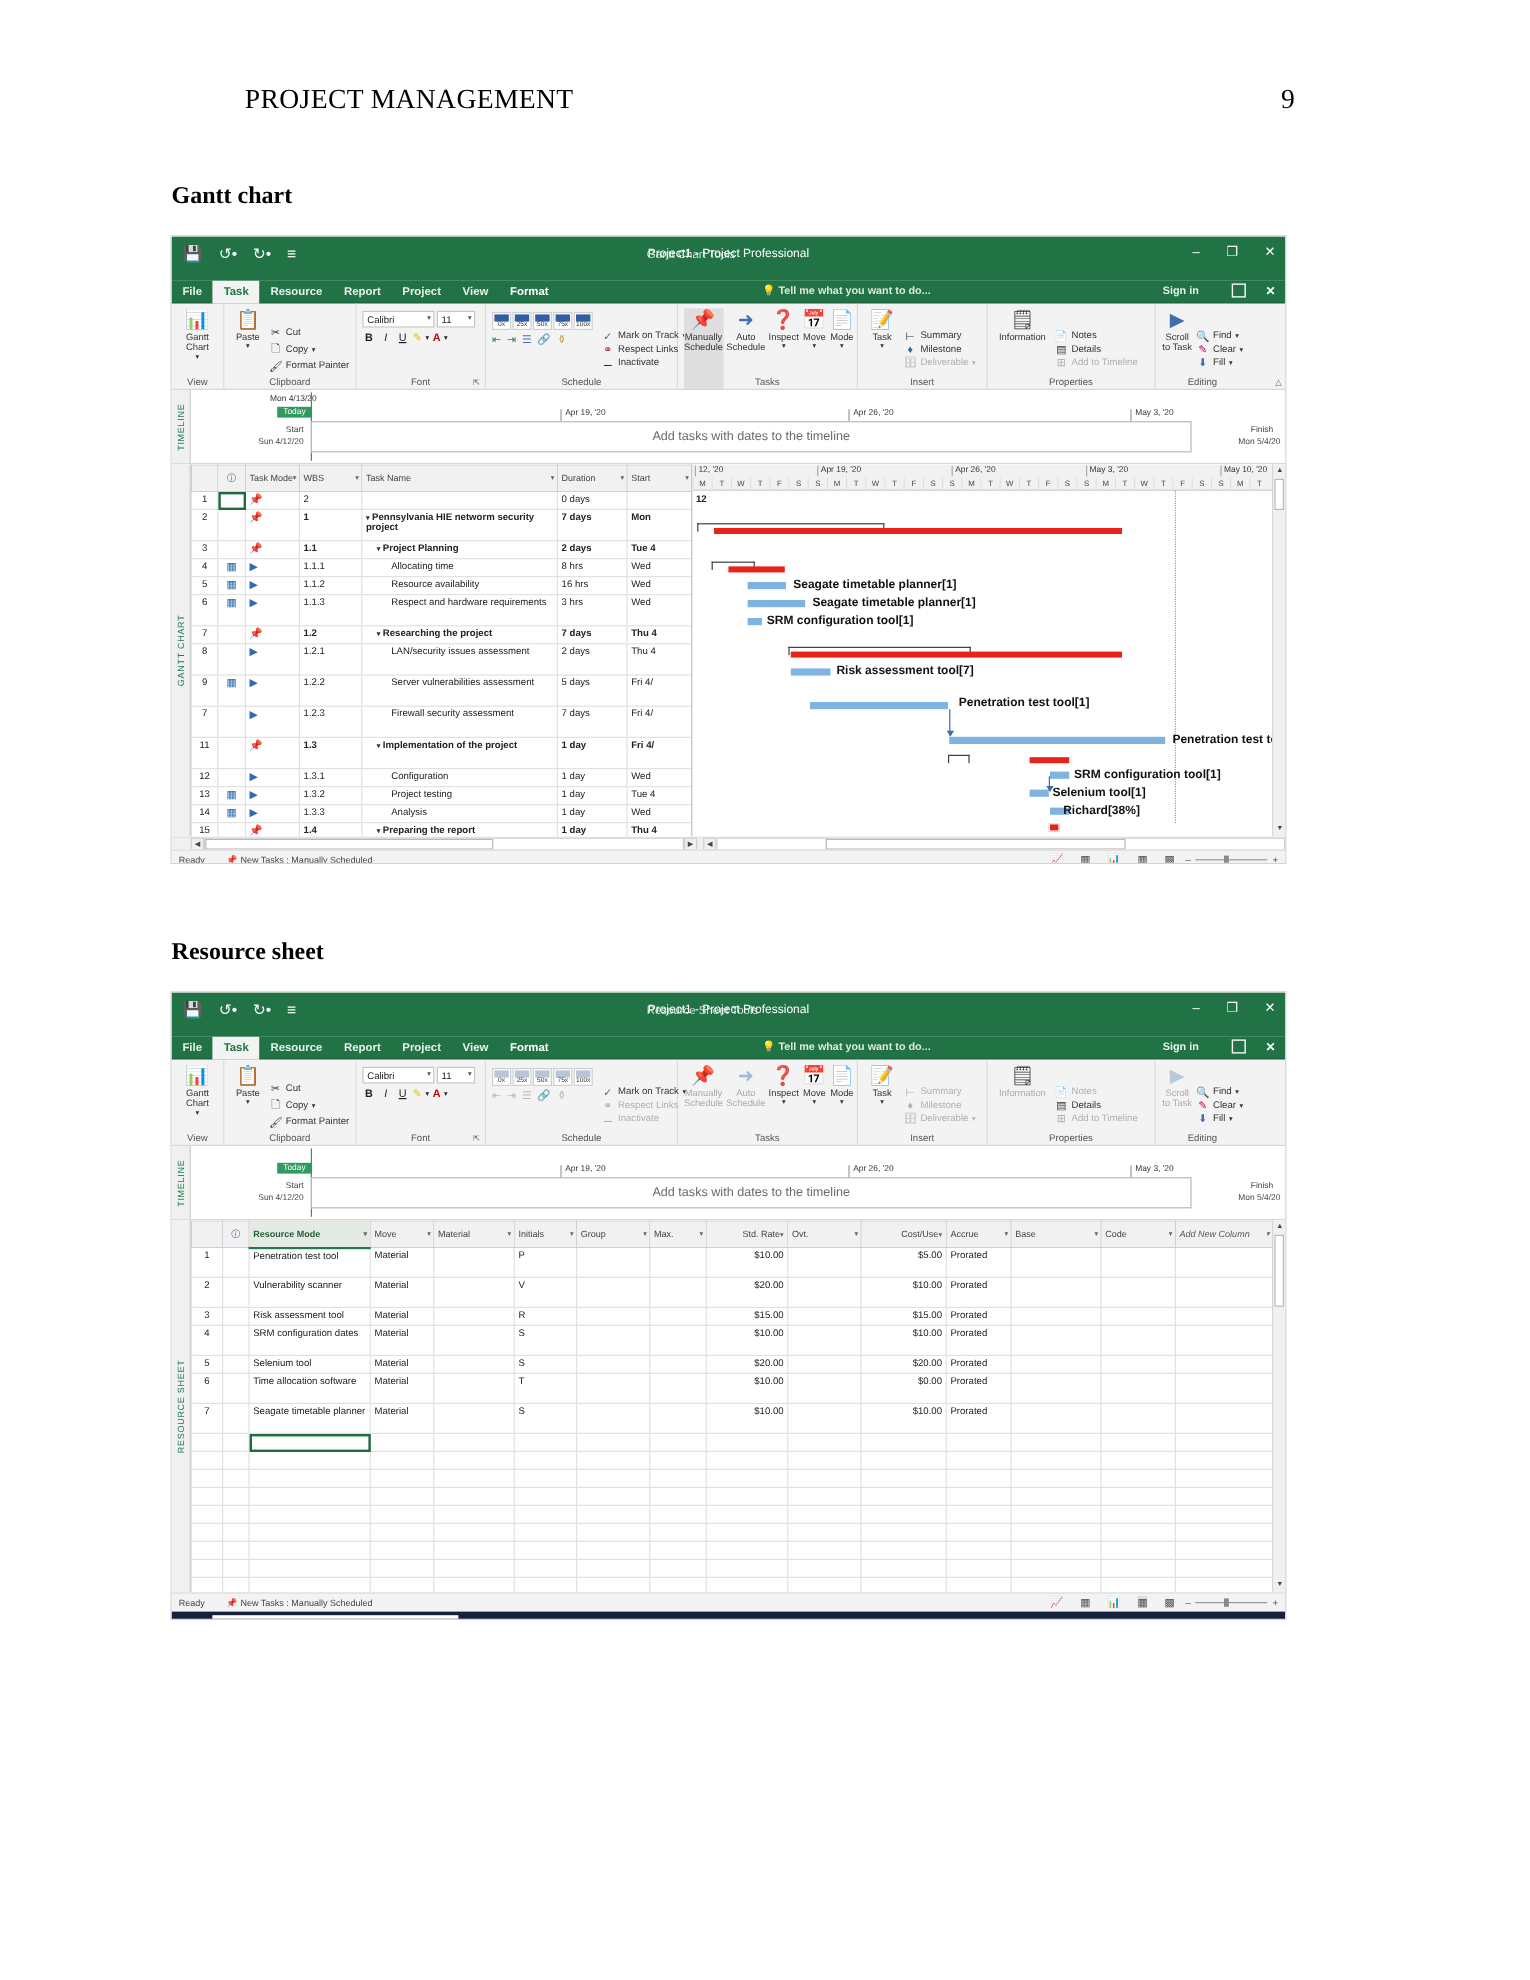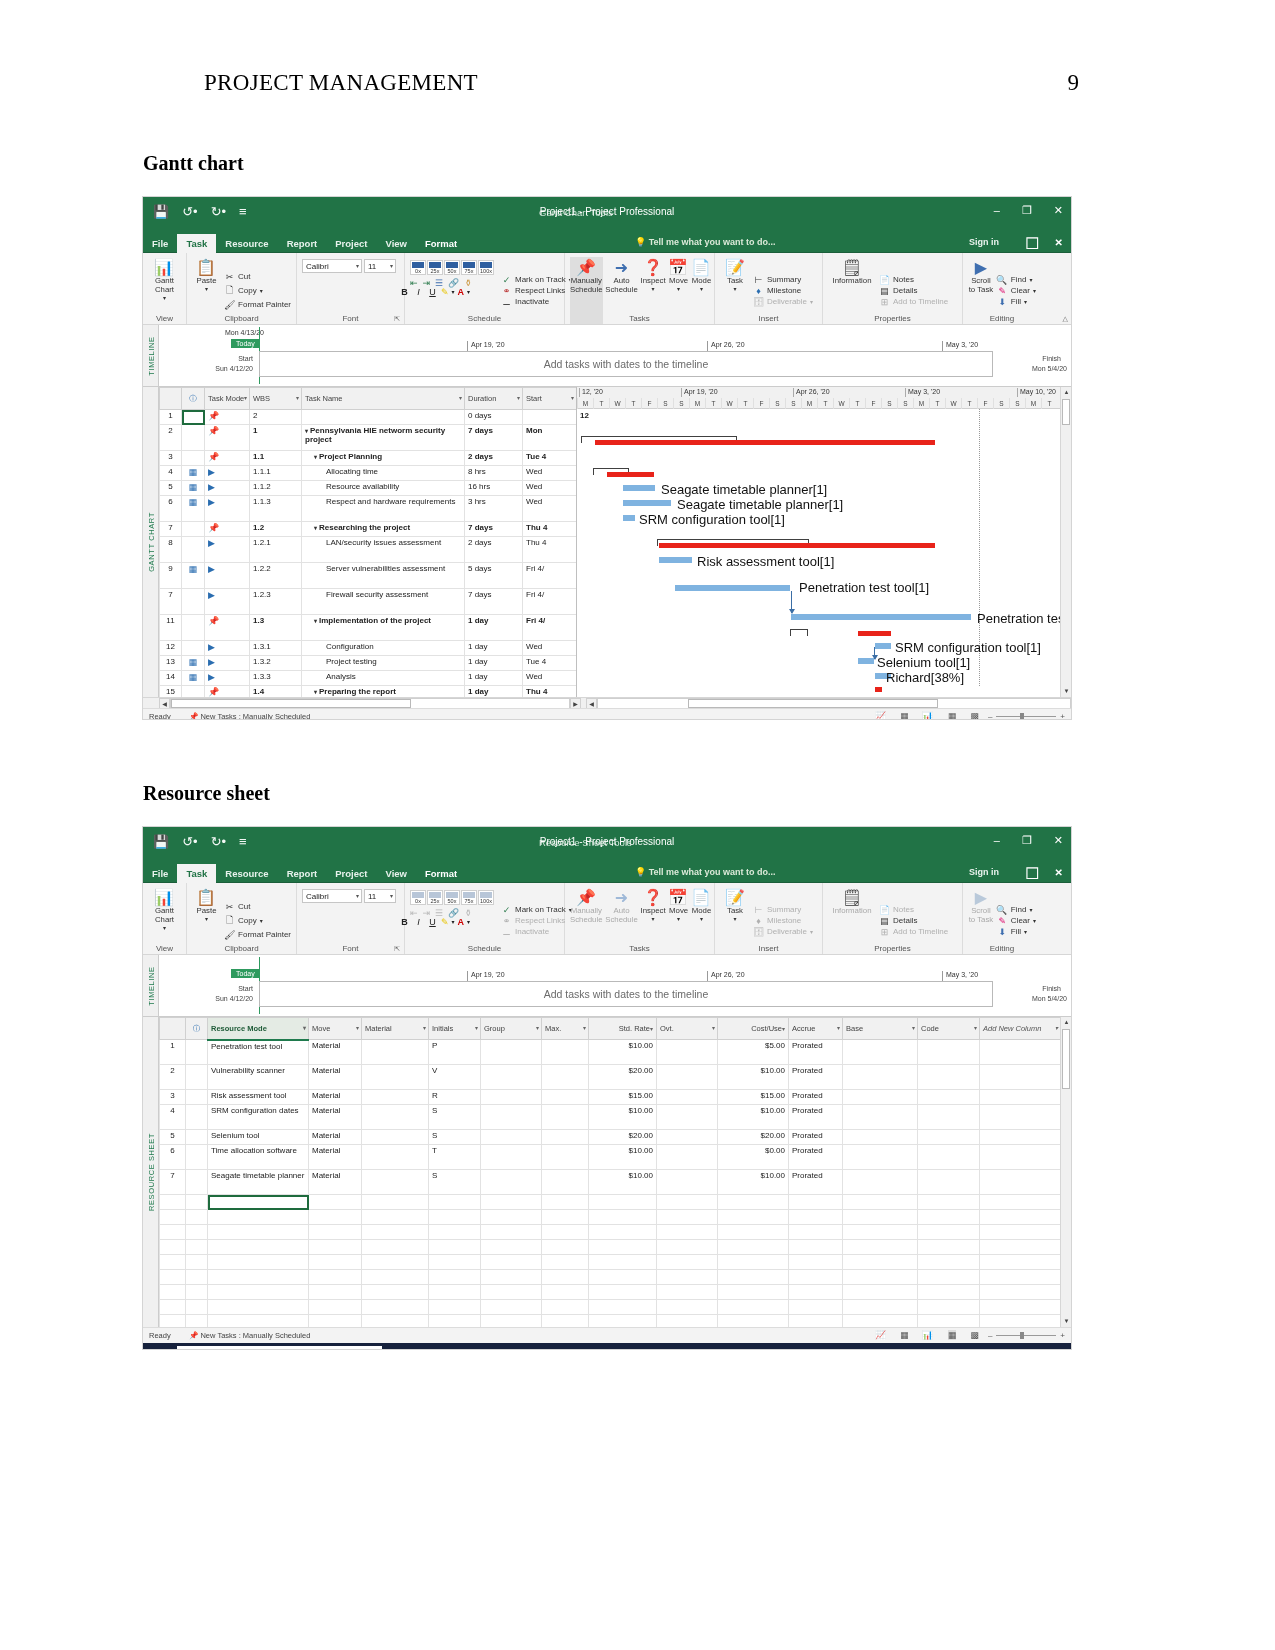--- a/index.html
+++ b/index.html
@@ -95,21 +95,21 @@
   .bigbtn {
     width:38px; display:flex; flex-direction:column; align-items:center;
     font-size:7.8px; color:#333; line-height:1.15; text-align:center; padding-top:2px;
   }
   .bigbtn .gl { font-size:16px; line-height:17px; margin-bottom:1px; }
   .smallrows { display:flex; flex-direction:column; justify-content:center; gap:1px; }
   .srow { display:flex; align-items:center; gap:3px; font-size:8px; color:#333; white-space:nowrap; }
   .srow .gl { font-size:9px; width:11px; text-align:center; }
   .srow.dim { color:#b0b0b0; }
 
-  .fontbox { display:flex; flex-direction:row; gap:3px; padding-top:4px; }
+  .fontbox { display:flex; flex-direction:column; gap:3px; padding-top:4px; }
   .fontrow1 { display:flex; gap:2px; }
   .fname {
     width:60px; height:14px; border:1px solid #c6c6c6; background:#fff;
     font-size:8px; padding:0 3px; line-height:13px; color:#222; position:relative;
   }
   .fname:after, .fsize:after {
     content:"▾"; position:absolute; right:2px; top:0; font-size:6px; color:#555;
   }
   .fsize {
     width:32px; height:14px; border:1px solid #c6c6c6; background:#fff;
@@ -191,21 +191,21 @@
   
   .timehdr { position:relative; height:22px; border-bottom:1px solid #d0d0d0; background:#f1f1f1; }
   .timehdr .wk { position:absolute; top:1px; font-size:7px; color:#333; border-left:1px solid #aaa; padding-left:2px; height:9px;}
   .dayrow { position:absolute; left:0; right:0; top:11px; height:11px; display:flex; }
   .dayrow div { flex:0 0 16px; font-size:6.5px; color:#444; text-align:center; border-left:1px solid #e0e0e0; line-height:11px; }
   .chartbody { position:relative; }
   .bar { position:absolute; height:6px; border-radius:0; }
   .bar.blue { background:#7fb3e0; }
   .bar.red { background:#e8231a; height:5px; }
   .summarybar { position:absolute; height:7px; border:1.5px solid #404040; border-bottom:none; background:transparent; }
-  .blabel { position:absolute; font-size:13px; font-weight:normal; color:#111; white-space:nowrap;text-align:center; }
+  .blabel { position:absolute; font-size:10px; font-weight:bold; color:#111; white-space:nowrap;text-align:center; }
   .milestone { position:absolute; width:9px; height:7px; background:#e8231a; border:1px solid #fff; }
   .todayline { position:absolute; top:0; bottom:0; border-left:1px dotted #999; }
   .linkarrow { position:absolute; border-left:1px solid #3b6ea5; }
   .linkarrow:after {
     content:""; position:absolute; left:-3px; bottom:-1px;
     border-left:3px solid transparent; border-right:3px solid transparent;
     border-top:5px solid #3b6ea5;
   }
   .rowheader12 { position:absolute; left:3px; top:2px; font-size:8px; font-weight:bold; color:#222; }
 
@@ -752,21 +752,21 @@
         <div class="bar blue" style="left:46px; top:91px; width:48px;"></div>
         <div class="blabel" style="left:100px; top:88px;">Seagate timetable planner[1]</div>
 
         <div class="bar blue" style="left:46px; top:106px; width:12px;"></div>
         <div class="blabel" style="left:62px; top:103px;">SRM configuration tool[1]</div>
 
         <div class="summarybar" style="left:80px; top:130px; width:152px;"></div>
         <div class="bar red" style="left:82px; top:134px; width:276px;"></div>
 
         <div class="bar blue" style="left:82px; top:148px; width:33px;"></div>
-        <div class="blabel" style="left:120px; top:145px;">Risk assessment tool[1]</div>
+        <div class="blabel" style="left:120px; top:145px;">Risk assessment tool[7]</div>
 
         <div class="bar blue" style="left:98px; top:176px; width:115px;"></div>
         <div class="blabel" style="left:222px; top:171px;">Penetration test tool[1]</div>
         <div class="linkarrow" style="left:214px; top:182px; height:22px;"></div>
 
         <div class="bar blue" style="left:214px; top:205px; width:180px;"></div>
         <div class="blabel" style="left:400px; top:202px;">Penetration test tool[1]</div>
 
         <div class="summarybar" style="left:213px; top:220px; width:18px;"></div>
         <div class="bar red" style="left:281px; top:222px; width:33px;"></div>

